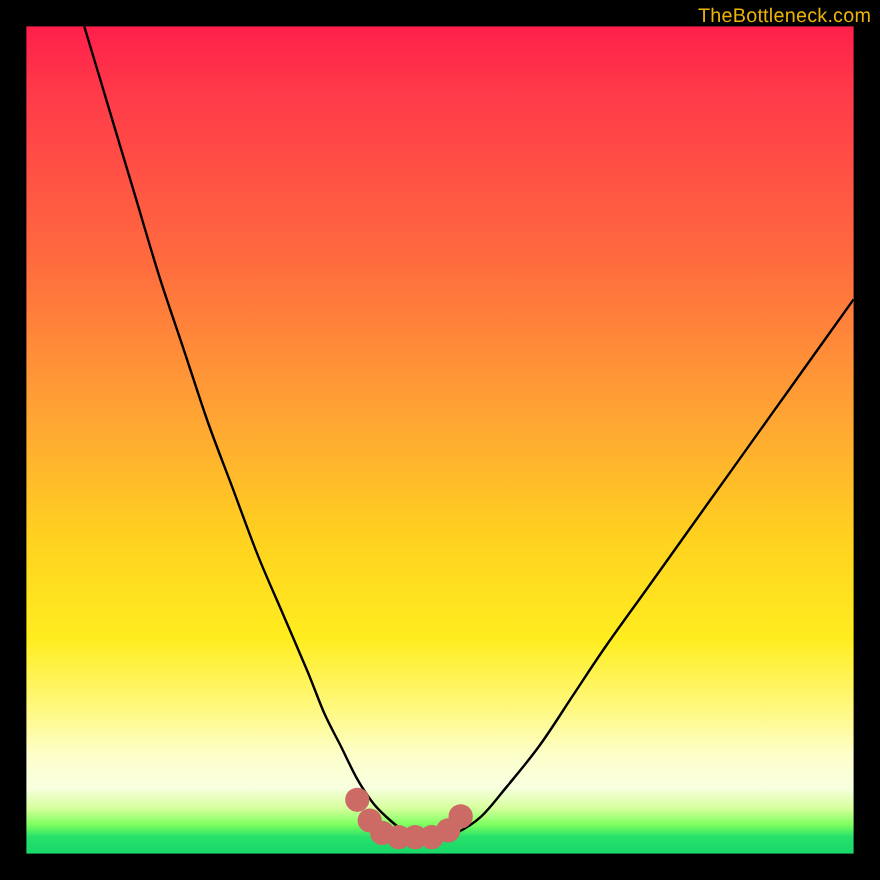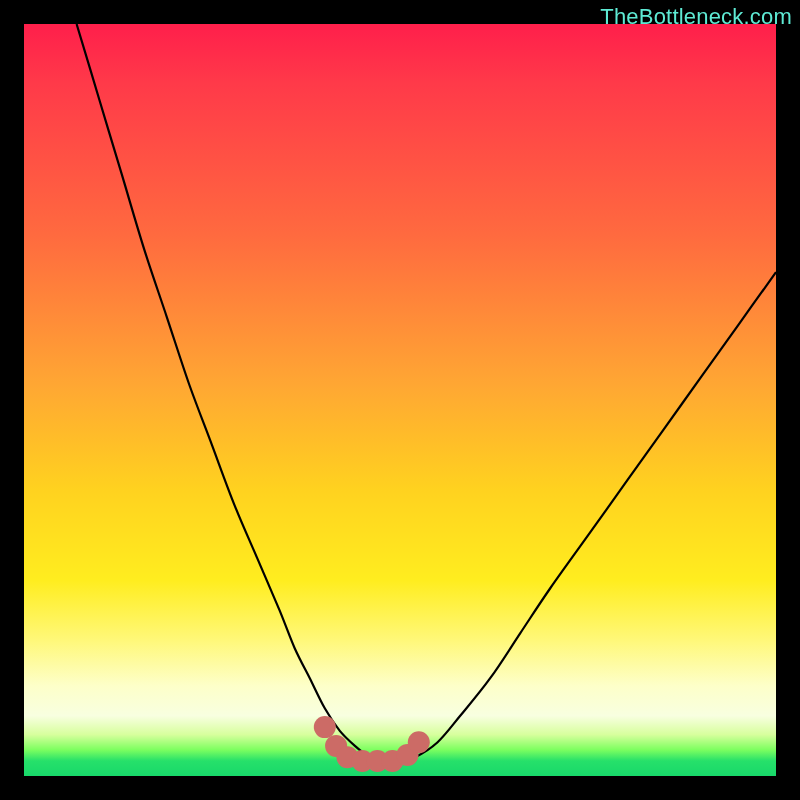--- a/index.html
+++ b/index.html
@@ -38,22 +38,22 @@
       #f8ffe0 92%,
       #d7ff9d 94.5%,
       #7dff60 96.5%,
       #26e06a 98%,
       #18d86a 100%);
   }
   .watermark {
     position: absolute;
     top: 4px;
     right: 8px;
-    color: #5eead4;
-    font-size: 22px;
+    color: #eab308;
+    font-size: 18px;
     letter-spacing: 0.2px;
     font-weight: 500;
   }
   svg.curve {
     position: absolute;
     left: 0;
     top: 0;
     width: 752px;
     height: 752px;
     overflow: visible;

